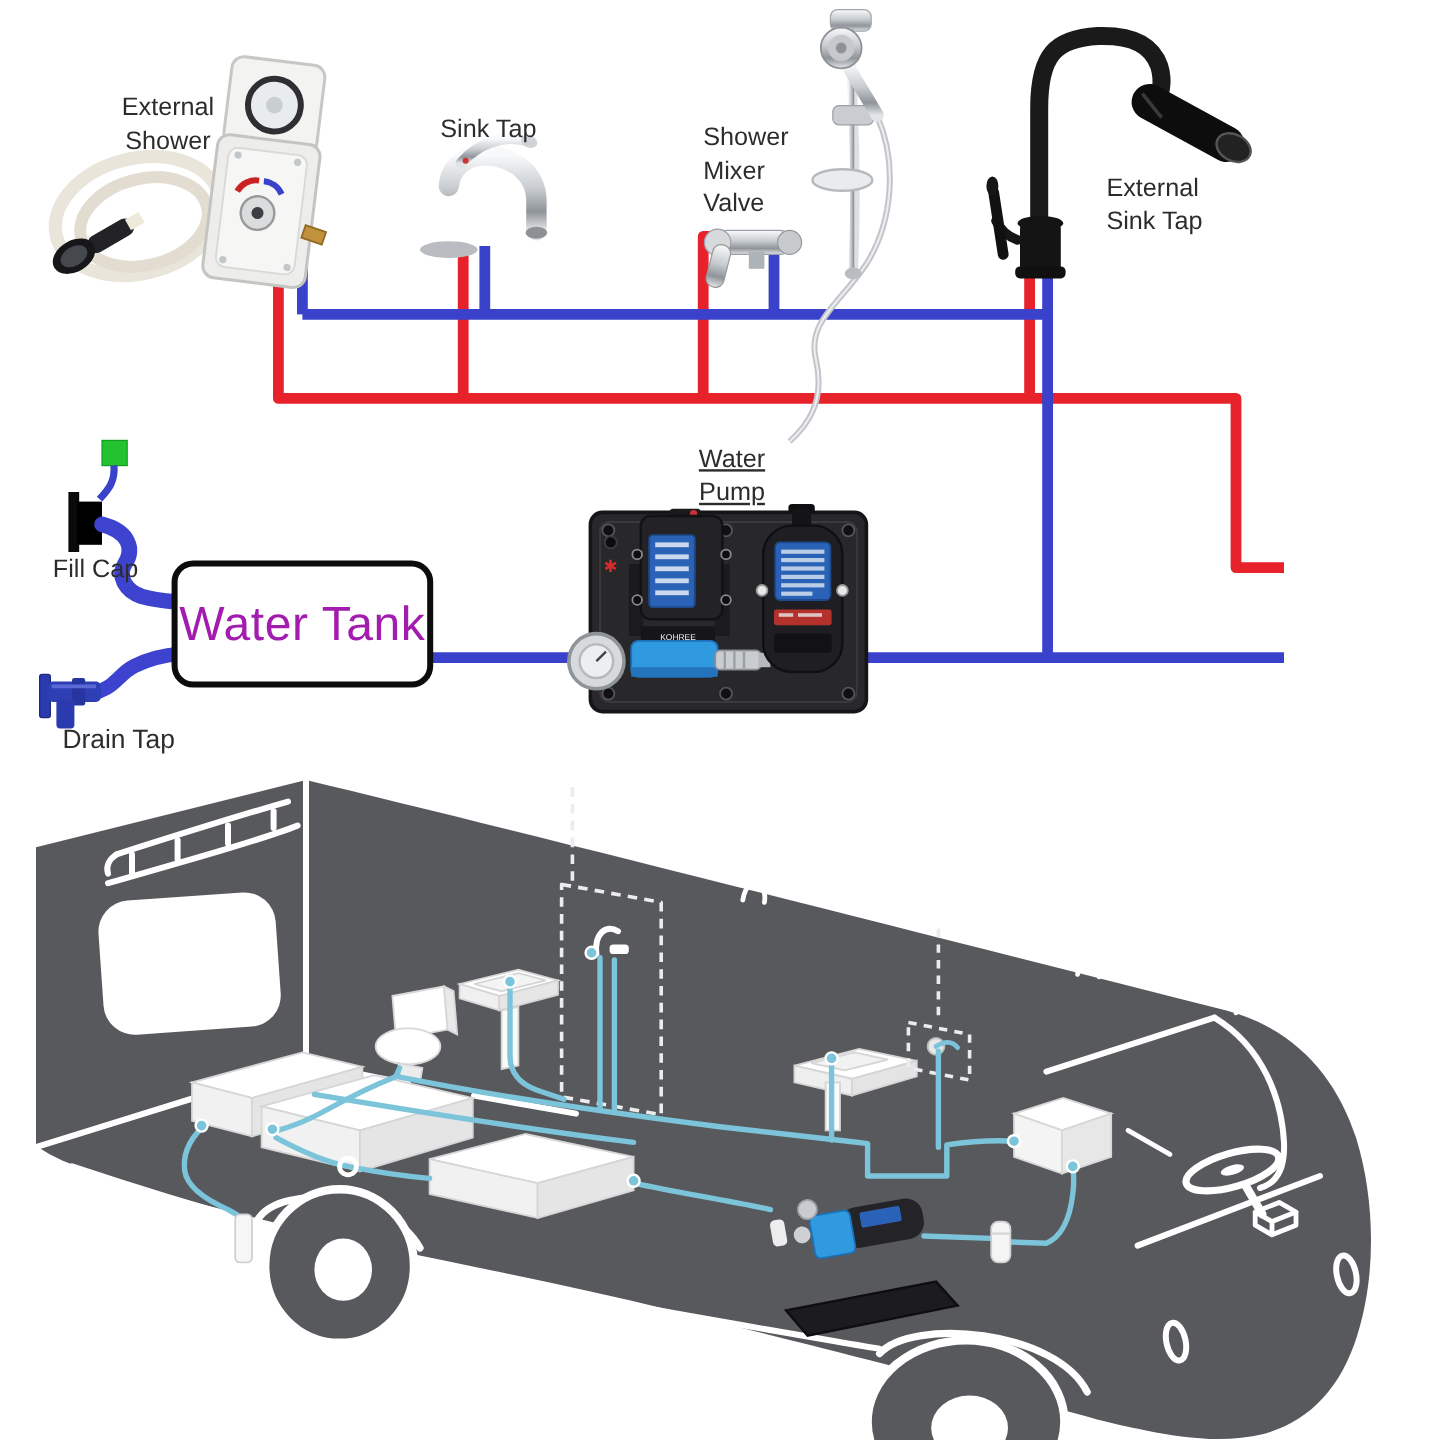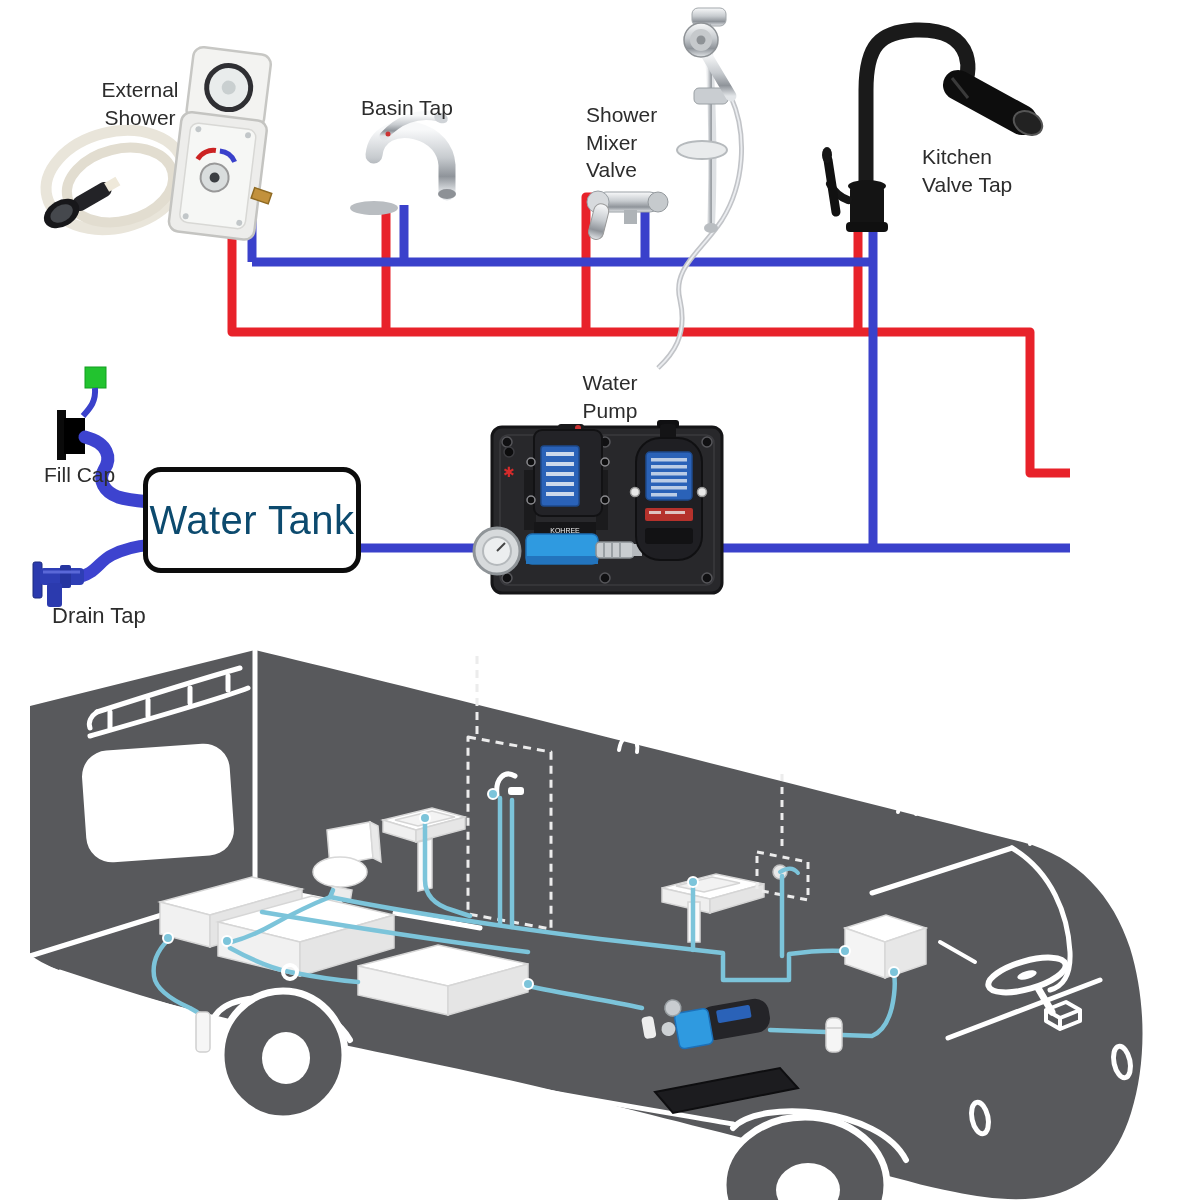--- a/index.html
+++ b/index.html
@@ -2,21 +2,21 @@
 <html><head>
 <meta charset="utf-8">
 <style>
   html,body{margin:0;padding:0;background:#ffffff;}
   .stage{position:relative;width:1200px;height:1200px;background:#fff;overflow:hidden;
          font-family:"Liberation Sans",sans-serif;}
   .stage svg{position:absolute;left:0;top:0;}
   .lbl{position:absolute;font-size:21px;line-height:1.32;color:#2c2c2c;}
   .lbl.center{text-align:center;}
   .node-box{position:absolute;background:#fff;border:5px solid #0c0c0c;display:flex;
-            align-items:center;justify-content:center;color:#0c4a6e;}
+            align-items:center;justify-content:center;color:#a21caf;}
   #water-tank-box{left:143px;top:467px;width:208px;height:96px;border-radius:18px;
                   font-size:40px;letter-spacing:.5px;}
   #water-heater-box{left:1068px;top:455px;width:107px;height:118px;border-radius:16px;
                     font-size:27px;text-align:center;line-height:1.22;}
   #water-heater-box span{display:block;width:82px;}
 </style>
 </head>
 <body>
 
 <div class="stage">
@@ -371,24 +371,24 @@
     <path d="M76,578 C96,574 98,562 112,555 C124,549 136,546 150,545" stroke="#3d43cf" stroke-width="12" fill="none" stroke-linecap="round"></path>
     <rect x="33" y="562" width="9" height="36" rx="2" fill="#2b3aae" stroke="#1d2a7e" stroke-width="1"></rect>
     <rect x="40" y="568" width="44" height="17" rx="4" fill="#2e3eb5"></rect>
     <rect x="60" y="565" width="11" height="23" rx="2" fill="#2635a0"></rect>
     <rect x="47" y="583" width="15" height="24" rx="3" fill="#2b3aae"></rect>
     <path d="M43,572 L80,572" stroke="#5a68d8" stroke-width="3"></path>
   </g>
 </svg>
 
   <div class="lbl center" style="left:88px;top:76px;width:104px;">External Shower</div>
-  <div class="lbl center" style="left:352px;top:94px;width:110px;white-space:nowrap;">Basin Tap</div>
+  <div class="lbl center" style="left:352px;top:94px;width:110px;white-space:nowrap;">Sink Tap</div>
   <div class="lbl" style="left:586px;top:101px;width:72px;">Shower Mixer Valve</div>
-  <div class="lbl" style="left:922px;top:143px;width:92px;">Kitchen Valve Tap</div>
-  <div class="lbl center" style="left:560px;top:369px;width:100px;">Water Pump</div>
+  <div class="lbl" style="left:922px;top:143px;width:92px;">External Sink Tap</div>
+  <div class="lbl center" style="left:560px;top:369px;width:100px;text-decoration:underline;">Water Pump</div>
   <div class="lbl" style="left:24px;top:461px;width:100px;white-space:nowrap;margin-left:20px;">Fill Cap</div>
   <div class="lbl" style="left:20px;top:601px;width:120px;font-size:22px;white-space:nowrap;margin-left:32px;">Drain Tap</div>
 
   <div class="node-box" id="water-tank-box">
     <span>Water Tank</span>
   </div>
 
 </div>
 
 </body></html>

